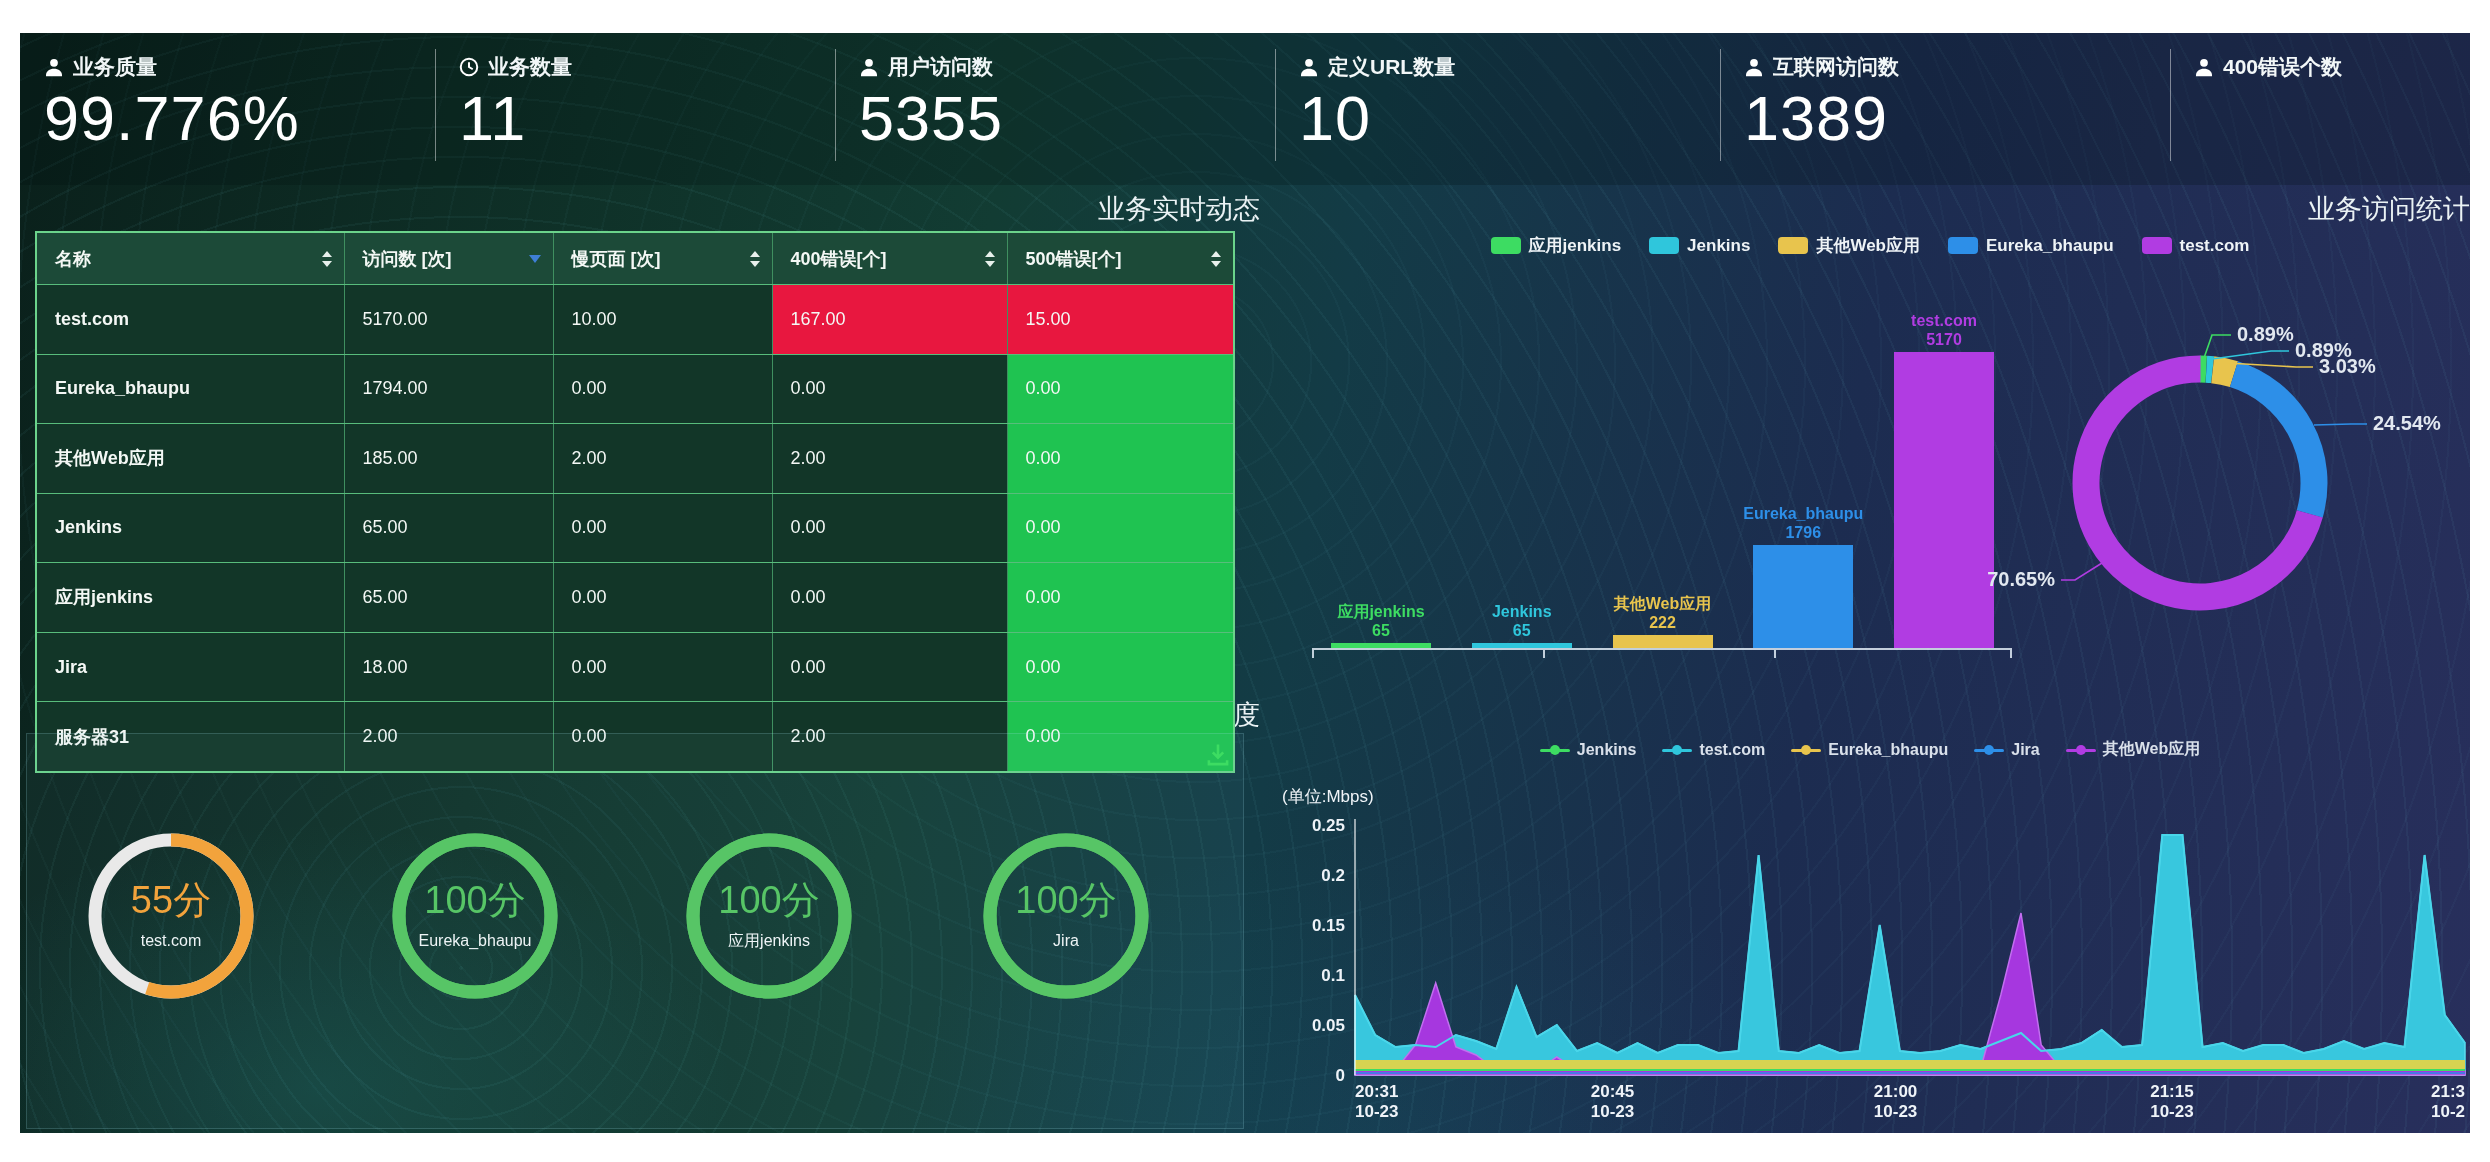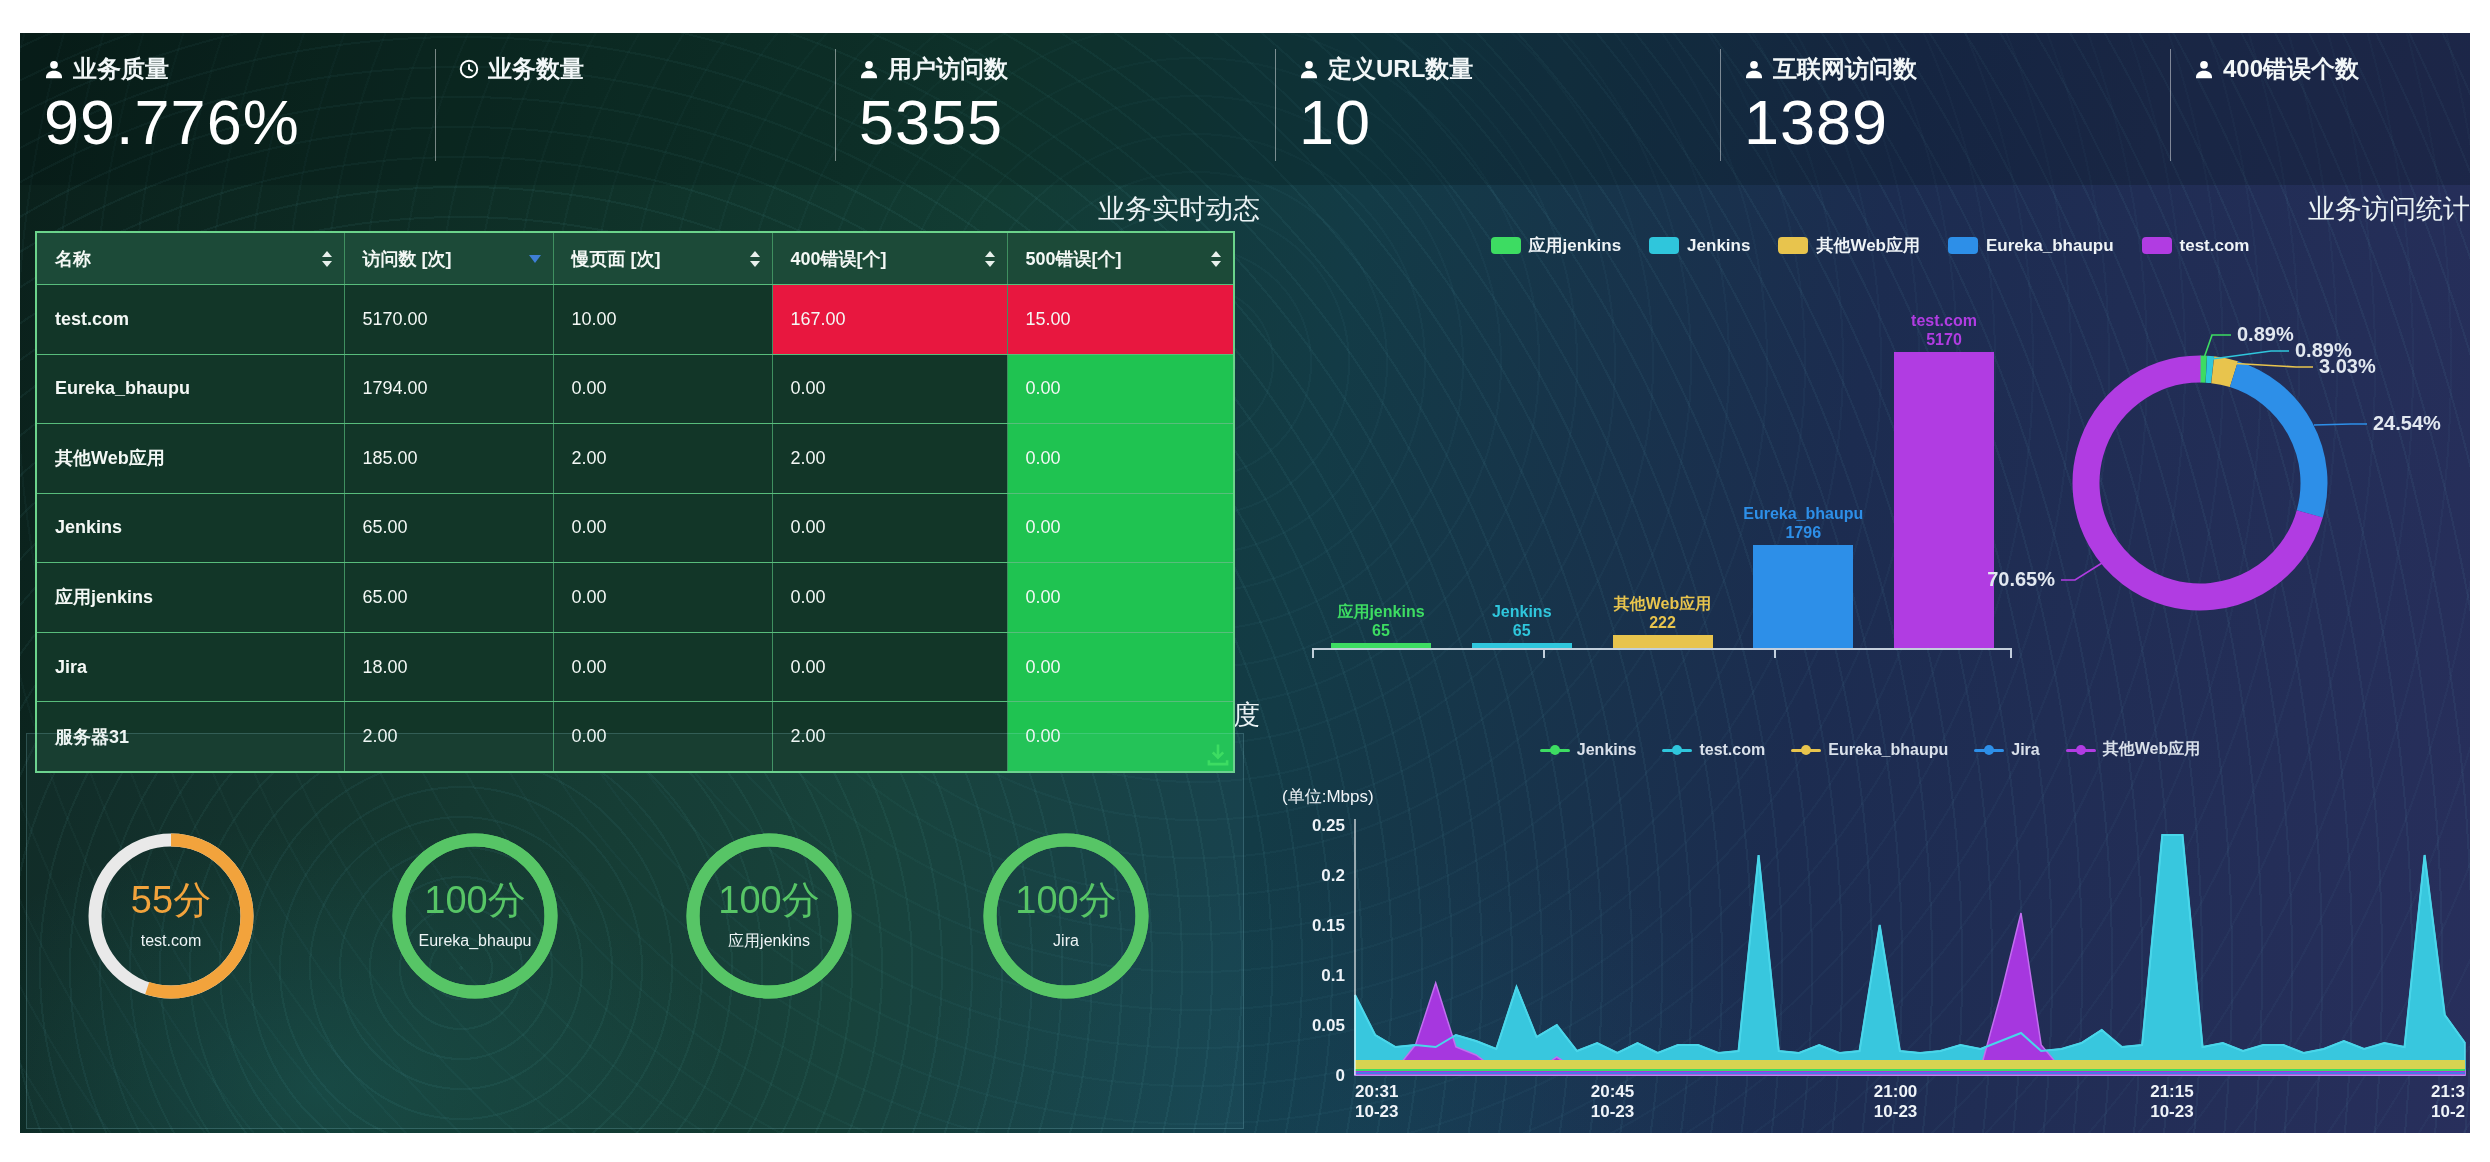--- a/index.html
+++ b/index.html
@@ -27,21 +27,21 @@
   .kpi-strip{
     position:absolute;left:0;top:0;width:100%;height:152px;
     display:grid;grid-template-columns:415px 400px 440px 445px 450px 1fr;
     background:rgba(2,14,12,0.22);
   }
   .kpi-card{position:relative;padding:20px 0 0 24px;}
   .kpi-card + .kpi-card::before{
     content:"";position:absolute;left:0;top:16px;width:1px;height:112px;
     background:rgba(255,255,255,0.45);
   }
-  .kpi-label-row{display:flex;align-items:center;gap:9px;color:#f2f7f8;font-size:24px;font-weight:bold;}
+  .kpi-label-row{display:flex;align-items:center;gap:9px;color:#f2f7f8;font-size:21px;font-weight:bold;}
   .kpi-icon{display:inline-flex;width:20px;height:20px;}
   .kpi-value{margin-top:4px;color:#ffffff;font-size:63px;font-weight:400;letter-spacing:1px;line-height:1.05;}
   
   .panel-title{position:absolute;color:#eaf2f4;font-size:27px;font-weight:500;text-align:right;}
   .t-realtime{left:0;top:158px;width:1240px;}
   .t-visit{left:1250px;top:158px;width:1200px;}
   .t-health{left:0;top:664px;width:1240px;}
   .t-resource{left:1250px;top:664px;width:1200px;}
   
   #rt-table{
@@ -110,20 +110,21 @@
     <div class="kpi-card">
       <div class="kpi-label-row">
           <span class="kpi-icon">
             <svg viewBox="0 0 16 16" width="20" height="20">
               <circle cx="8" cy="8" r="6.6" fill="none" stroke="#fff" stroke-width="1.6"></circle>
               <path d="M8 4.2 V8 l3 1.8" fill="none" stroke="#fff" stroke-width="1.6"></path>
             </svg>
           </span>
           <span>业务数量</span>
         </div>
+      <div class="kpi-value">11</div>
     </div>
     <div class="kpi-card">
       <div class="kpi-label-row">
           <span class="kpi-icon">
             <svg viewBox="0 0 16 16" width="20" height="20">
               <circle cx="8" cy="4.6" r="3.1" fill="#fff"></circle>
               <path d="M1.6 14.6c0-3.2 2.8-5.2 6.4-5.2s6.4 2 6.4 5.2v.8H1.6z" fill="#fff"></path>
             </svg>
           </span>
           <span>用户访问数</span>

